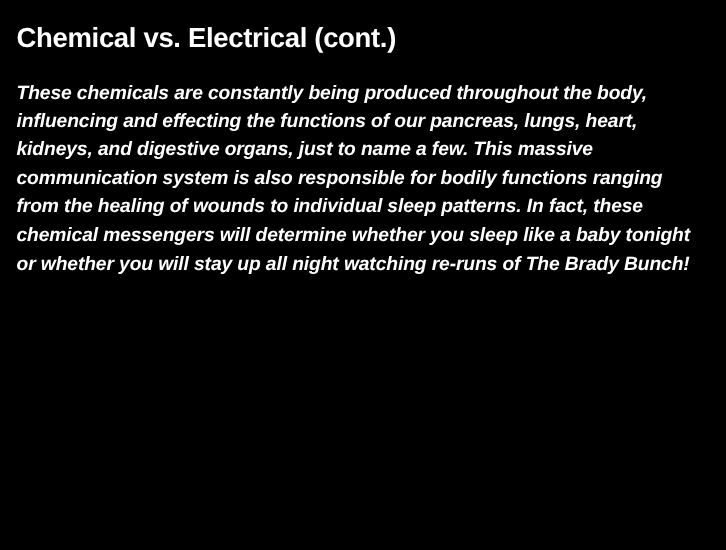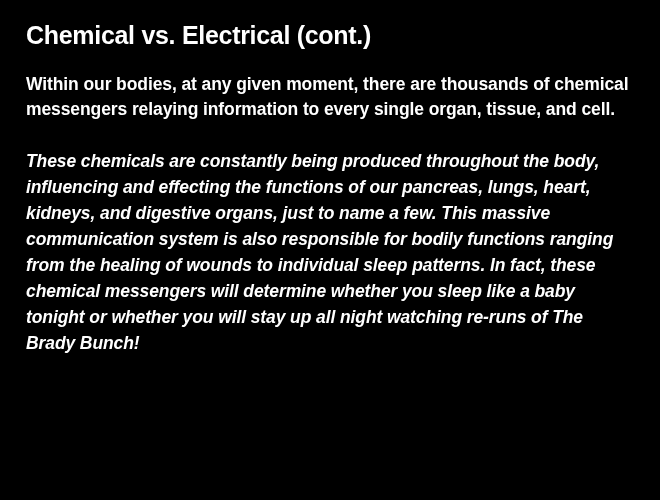--- a/index.html
+++ b/index.html
@@ -12,21 +12,21 @@
     height: 500px;
     overflow: hidden;
     font-family: "Liberation Sans", sans-serif;
     color: #ffffff;
   }
   .slide {
     box-sizing: border-box;
     width: 660px;
     height: 500px;
     background: #000000;
-    padding: 22px 24px 0 26px;
+    padding: 22px 24px 0 15px;
   }
   .slide-title {
     font-size: 25px;
     font-weight: bold;
     letter-spacing: -0.3px;
     line-height: 1.1;
     margin: 0 0 22px 0;
     color: #ffffff;
     white-space: nowrap;
   }
@@ -42,15 +42,14 @@
   .body-block:last-child {
     margin-bottom: 0;
     font-style: italic;
   }
 </style>
 </head>
 <body>
 
 <div class="slide">
   <h1 class="slide-title">Chemical vs. Electrical (cont.)</h1>
-  <p class="body-block">Within our bodies, at any given moment, there are thousands of chemical messengers relaying information to every single organ, tissue, and cell.</p>
   <p class="body-block">These chemicals are constantly being produced throughout the body, influencing and effecting the functions of our pancreas, lungs, heart, kidneys, and digestive organs, just to name a few. This massive communication system is also responsible for bodily functions ranging from the healing of wounds to individual sleep patterns. In fact, these chemical messengers will determine whether you sleep like a baby tonight or whether you will stay up all night watching re-runs of The Brady Bunch!</p>
 </div>
 
 </body></html>

